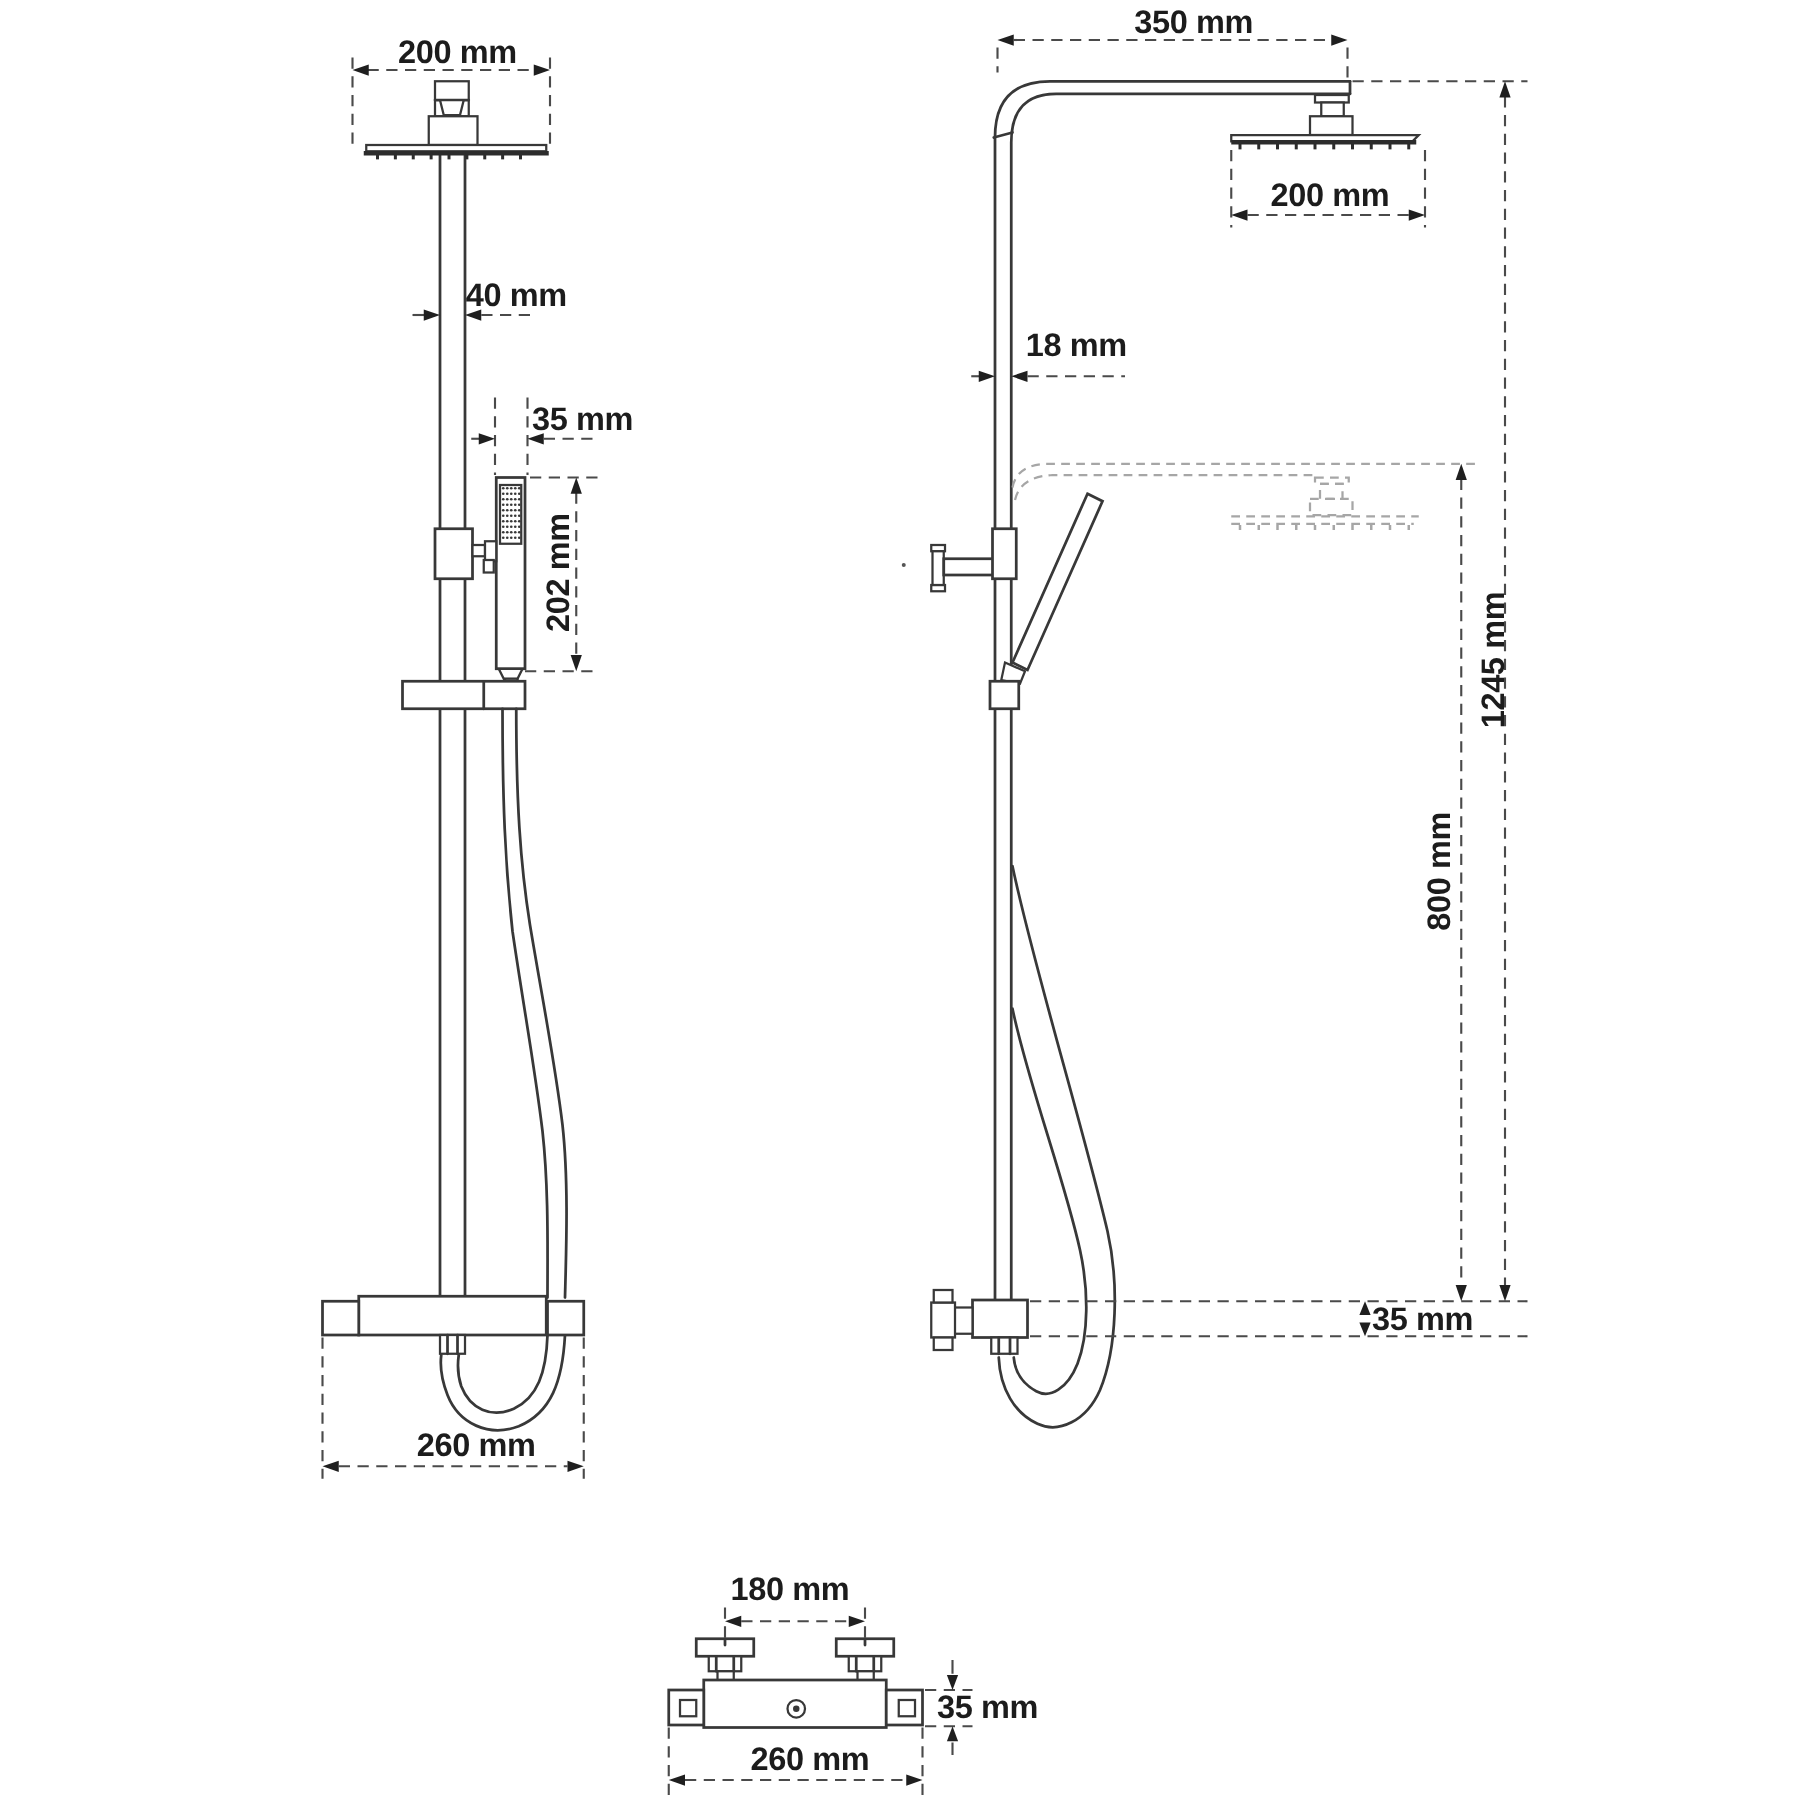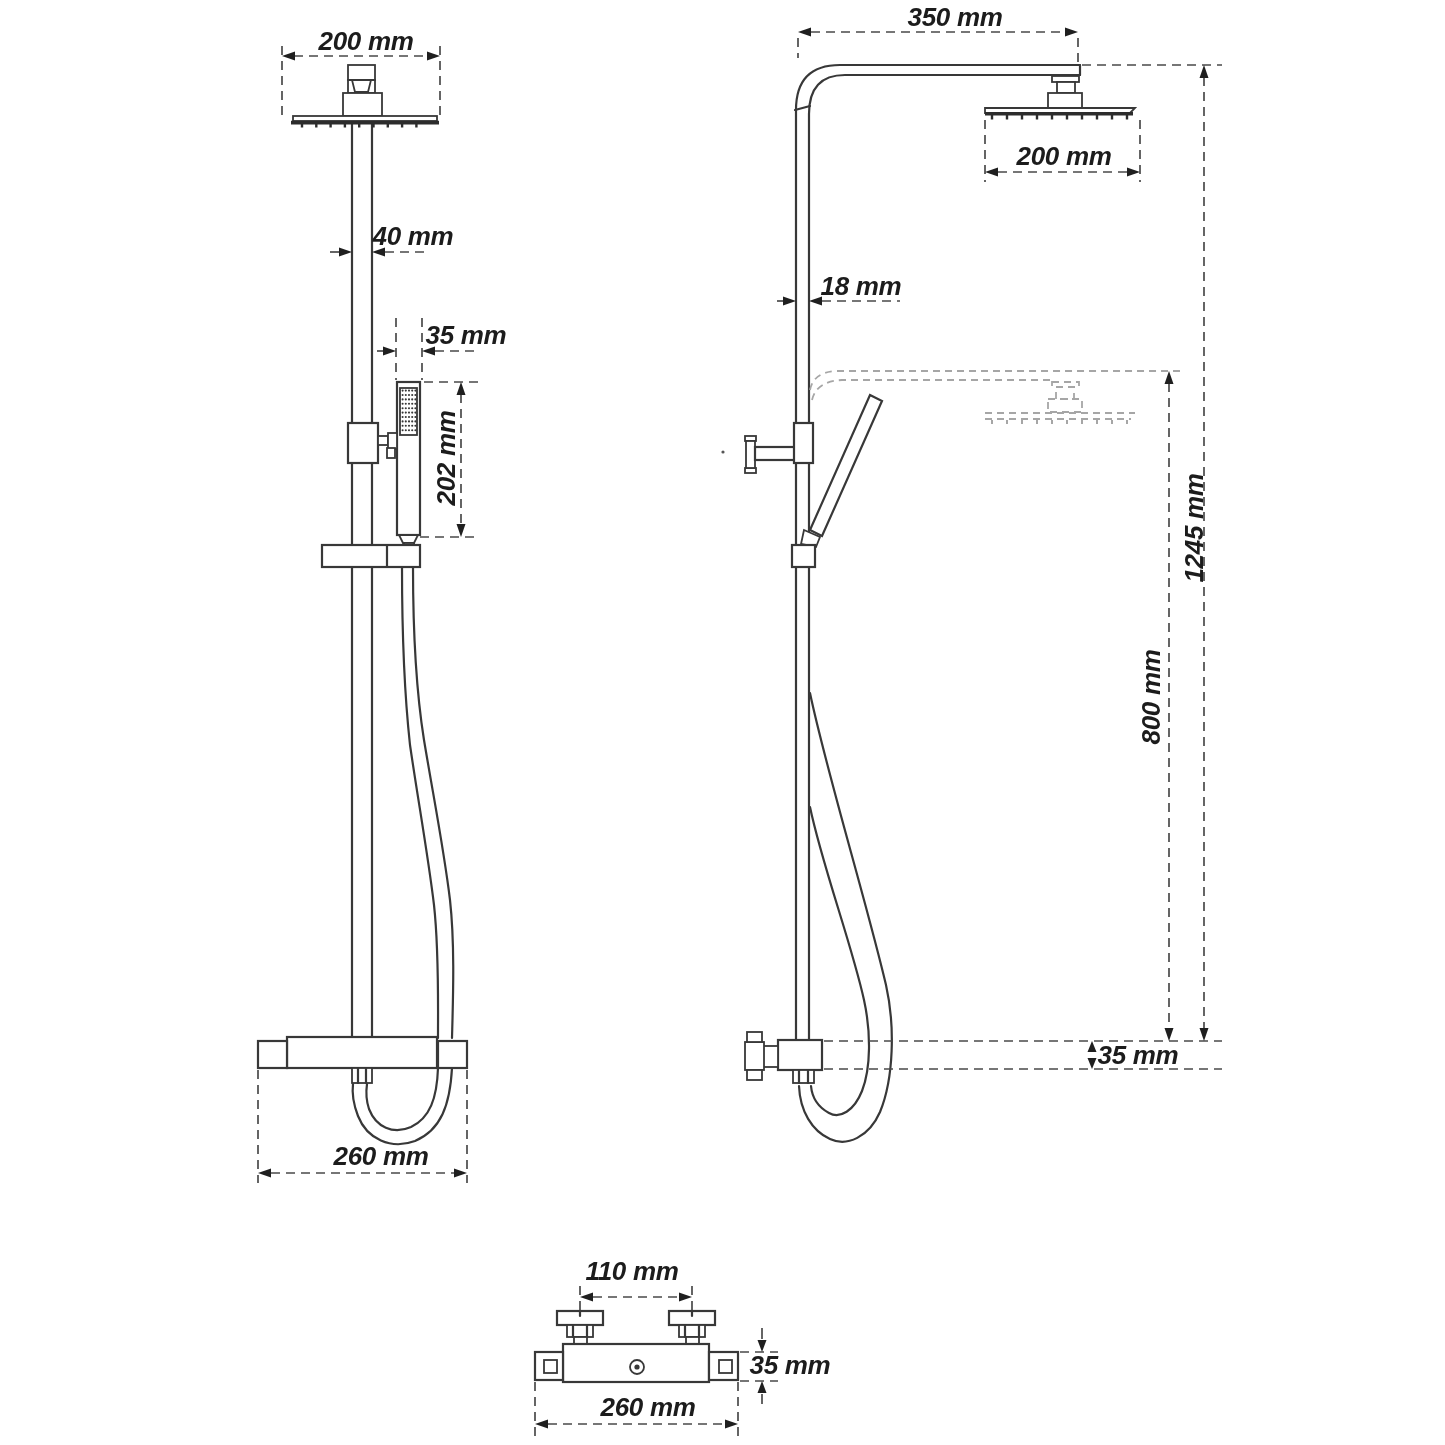--- a/index.html
+++ b/index.html
@@ -1,18 +1,18 @@
 <!DOCTYPE html>
 <html><head>
 <meta charset="utf-8">
 <style>
   html,body{margin:0;padding:0;background:#ffffff;}
   body{width:1445px;height:1445px;position:relative;overflow:hidden;
        font-family:"Liberation Sans",sans-serif;}
-  .stage{position:absolute;left:0;top:0;width:1445px;height:1090px;font-style:italic;}
+  .stage{position:absolute;left:0;top:0;width:1445px;height:1090px;}
   svg{position:absolute;left:0;top:0;display:block;}
   
   .s  {stroke:#383838;fill:none;stroke-width:2.2;stroke-linecap:round;}
   .sf {stroke:#383838;fill:#ffffff;stroke-width:2.2;}
   .sf2{stroke:#383838;fill:#ffffff;stroke-width:1.8;}
   .thick{stroke:#2c2c2c;fill:none;stroke-width:3.6;}
   .dim {stroke:#4a4a4a;fill:none;stroke-width:1.7;stroke-dasharray:9 6;}
   .dimsolid{stroke:#4a4a4a;fill:none;stroke-width:1.7;}
   .ah {fill:#1f1f1f;stroke:none;}
   .ghost{stroke:#a6a6a6;fill:none;stroke-width:1.8;stroke-dasharray:7 5;}
@@ -369,21 +369,21 @@
 </svg>
 
   <div class="dim-label" style="left:366px;top:41px">200 mm</div>
   <div class="dim-label" style="left:413px;top:236px">40 mm</div>
   <div class="dim-label" style="left:466px;top:335px">35 mm</div>
   <div class="dim-label rot" style="left:446px;top:458px">202 mm</div>
   <div class="dim-label" style="left:381px;top:1156px">260 mm</div>
 
   <div class="dim-label" style="left:955px;top:17px">350 mm</div>
   <div class="dim-label" style="left:1064px;top:156px">200 mm</div>
-  <div class="dim-label" style="left:861px;top:286px">18 mm</div>
+  <div class="dim-label" style="left:861px;top:276px">18 mm</div>
   <div class="dim-label rot" style="left:1194px;top:528px">1245 mm</div>
   <div class="dim-label rot" style="left:1151px;top:697px">800 mm</div>
   <div class="dim-label" style="left:1138px;top:1055px">35 mm</div>
 
-  <div class="dim-label" style="left:632px;top:1271px">110 mm</div>
+  <div class="dim-label" style="left:632px;top:1271px">180 mm</div>
   <div class="dim-label" style="left:790px;top:1365px">35 mm</div>
   <div class="dim-label" style="left:648px;top:1407px">260 mm</div>
 </div>
 
 </body></html>

